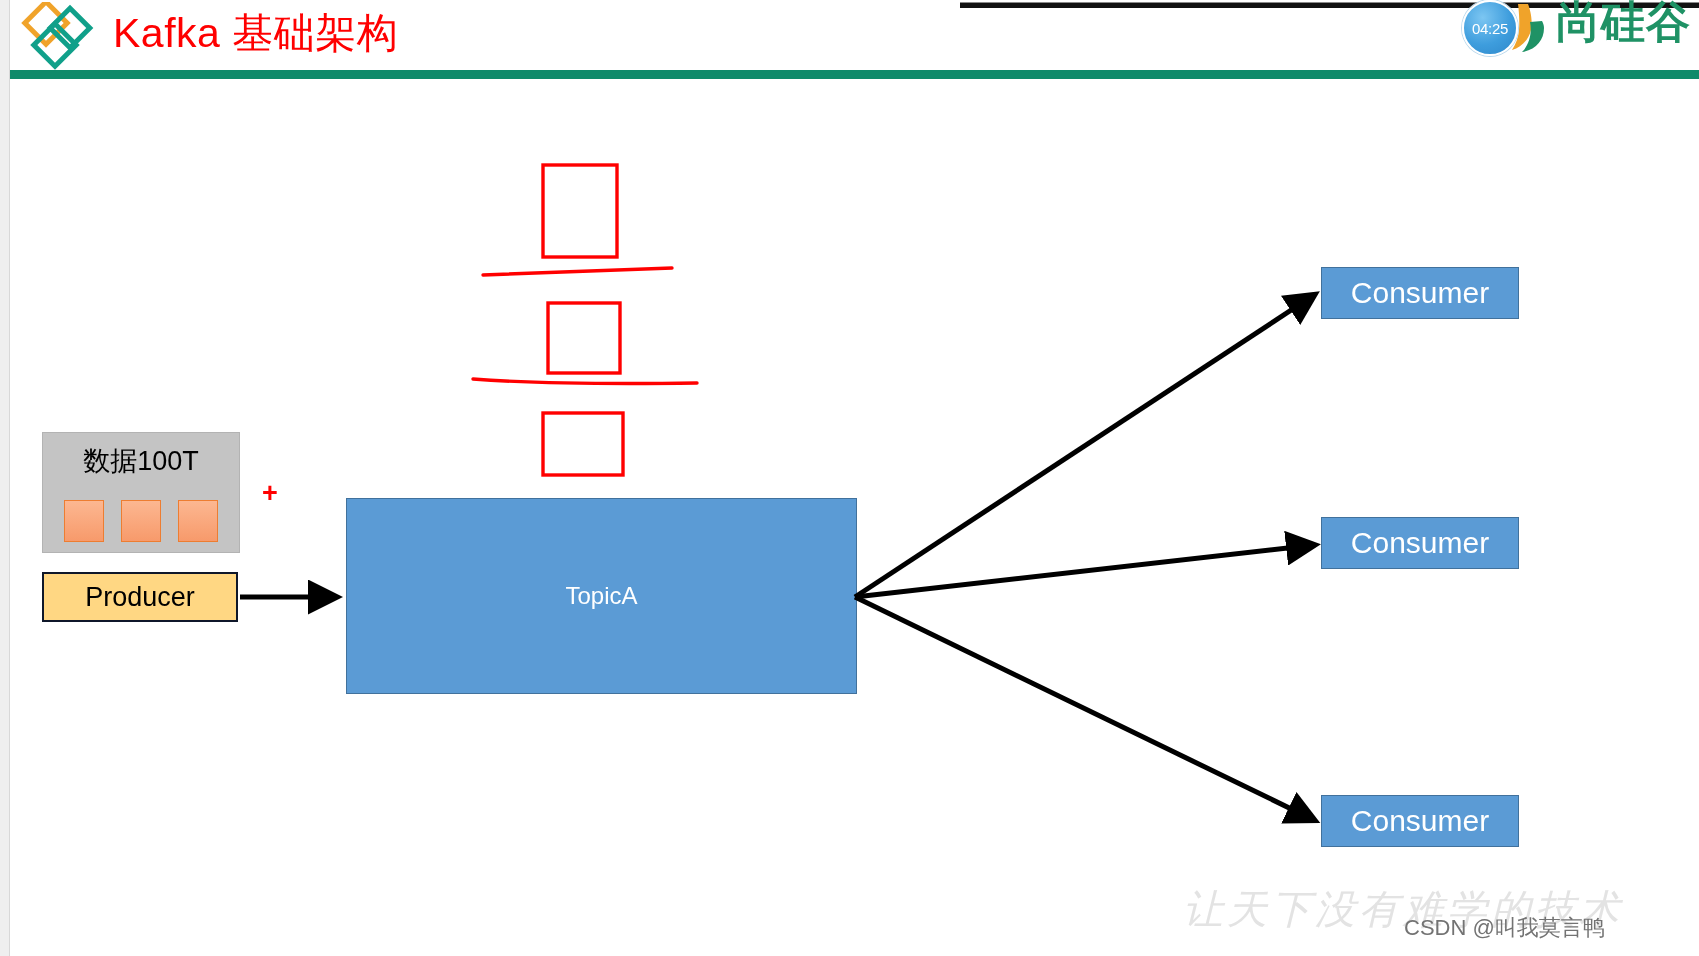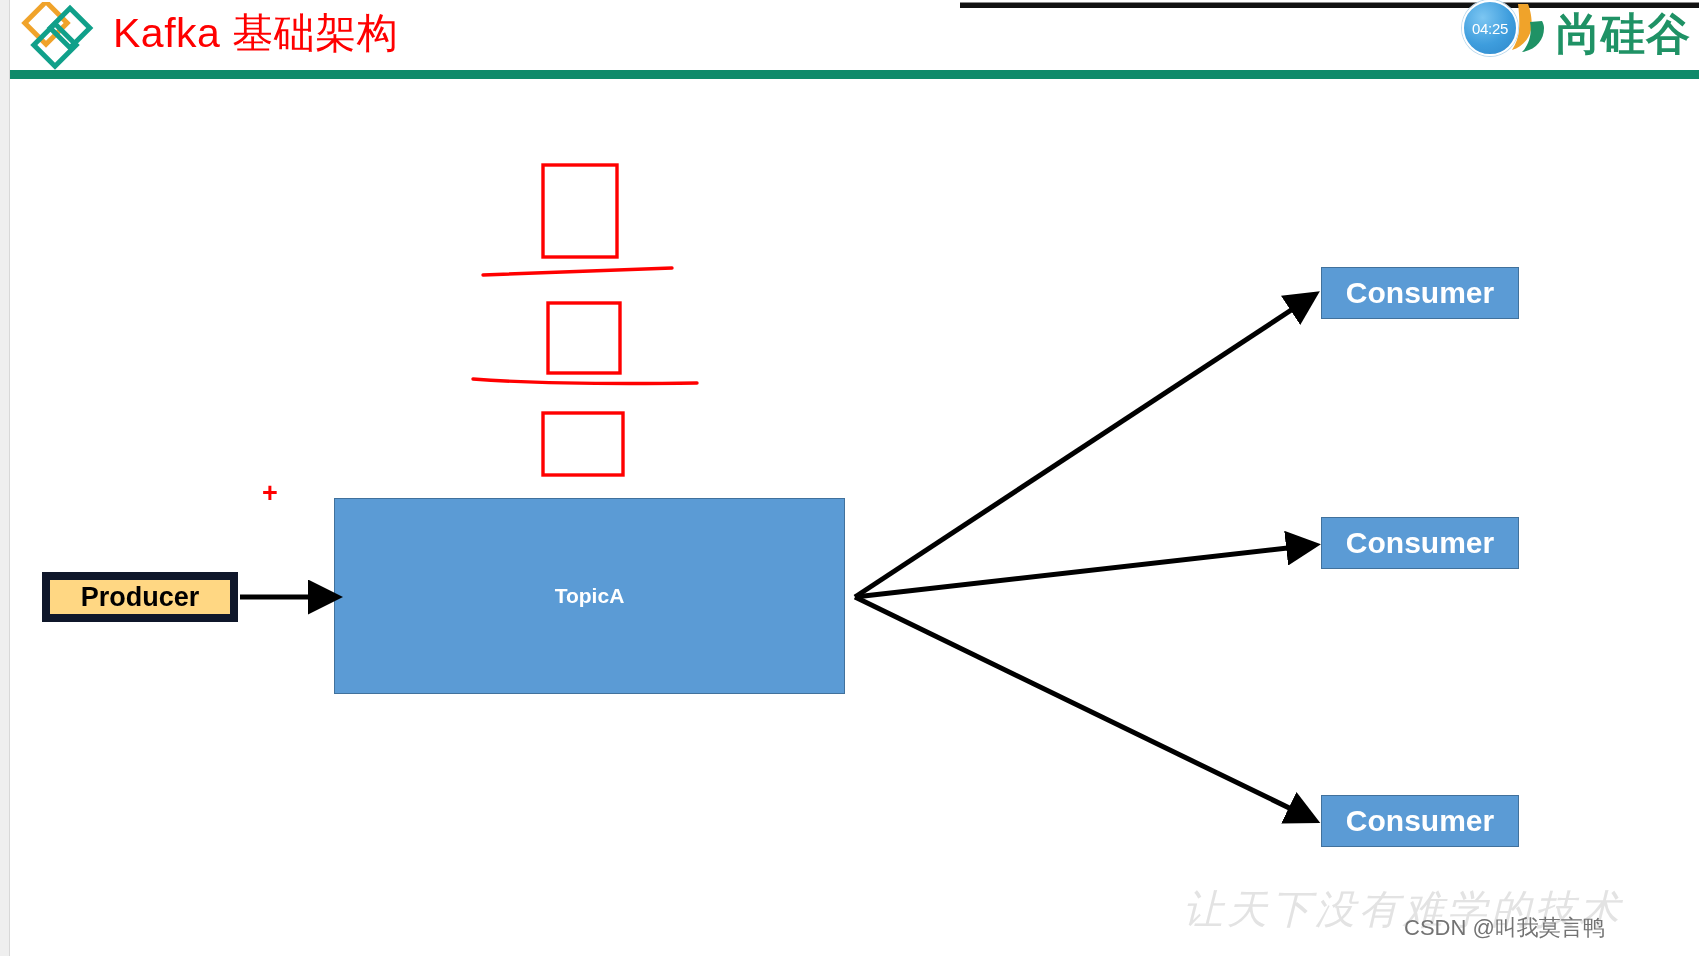--- a/index.html
+++ b/index.html
@@ -83,21 +83,20 @@
   }
   .brand-swoosh { width: 44px; height: 56px; z-index: 1; }
   .brand-name {
     font-size: 44px;
     color: #1f9265;
     font-family: "DejaVu Sans", "Liberation Sans", sans-serif;
     font-weight: bold;
     letter-spacing: 1px;
     line-height: 1;
     margin-left: 2px;
-    margin-top: 12px;
   }
   .green-rule {
     position: absolute;
     left: 10px; top: 70px;
     width: 1689px; height: 9px;
     background: #0f8a6a;
   }
 
   
   .subtitle {
@@ -110,47 +109,46 @@
     font-family: "DejaVu Sans", "Liberation Sans", sans-serif;
   }
 
   
   .node {
     position: absolute;
     box-sizing: border-box;
     display: flex;
     align-items: center;
     justify-content: center;
-    font-weight: bold;
   }
   .node-topic {
-    left: 334px; top: 498px;
+    left: 346px; top: 498px;
     width: 511px; height: 196px;
     background: #5b9bd5;
     border: 1px solid #41719c;
     color: #ffffff;
-    font-size: 21px;
+    font-size: 24px;
   }
   .node-consumer {
     width: 198px; height: 52px;
     background: #5b9bd5;
     border: 1px solid #41719c;
     color: #ffffff;
     font-size: 30px;
     left: 1321px;
   }
   .c1 { top: 267px; }
   .c2 { top: 517px; }
   .c3 { top: 795px; }
 
   .node-producer {
     left: 42px; top: 572px;
     width: 196px; height: 50px;
     background: #ffd783;
-    border: 8px solid #0f172a;
+    border: 2px solid #0f172a;
     color: #000000;
     font-size: 27px;
   }
 
   .data-box {
     position: absolute;
     left: 42px; top: 432px;
     width: 196px; height: 119px;
     background: #c4c4c4;
     border: 1px solid #b3b3b3;
@@ -255,20 +253,28 @@
   <svg class="ink-layer" viewBox="0 0 1699 956" width="1699" height="956">
     <g fill="none" stroke="#ff0000" stroke-width="3.4" stroke-linecap="round">
       <rect x="543" y="165" width="74" height="92"></rect>
       <rect x="548" y="303" width="72" height="70"></rect>
       <rect x="543" y="413" width="80" height="62"></rect>
       <path d="M483 275 C560 272 620 270 672 268"></path>
       <path d="M473 379 C540 384 625 384 697 383"></path>
     </g>
   </svg>
 
+  <div class="data-box">
+    <div class="data-box-label">数据100T</div>
+    <div class="data-chips">
+      <div class="data-chip"></div>
+      <div class="data-chip"></div>
+      <div class="data-chip"></div>
+    </div>
+  </div>
 
   <div class="plus-mark">+</div>
 
   <div class="node node-producer">Producer</div>
 
   <div class="node node-topic">TopicA</div>
 
   <div class="node node-consumer c1">Consumer</div>
   <div class="node node-consumer c2">Consumer</div>
   <div class="node node-consumer c3">Consumer</div>

